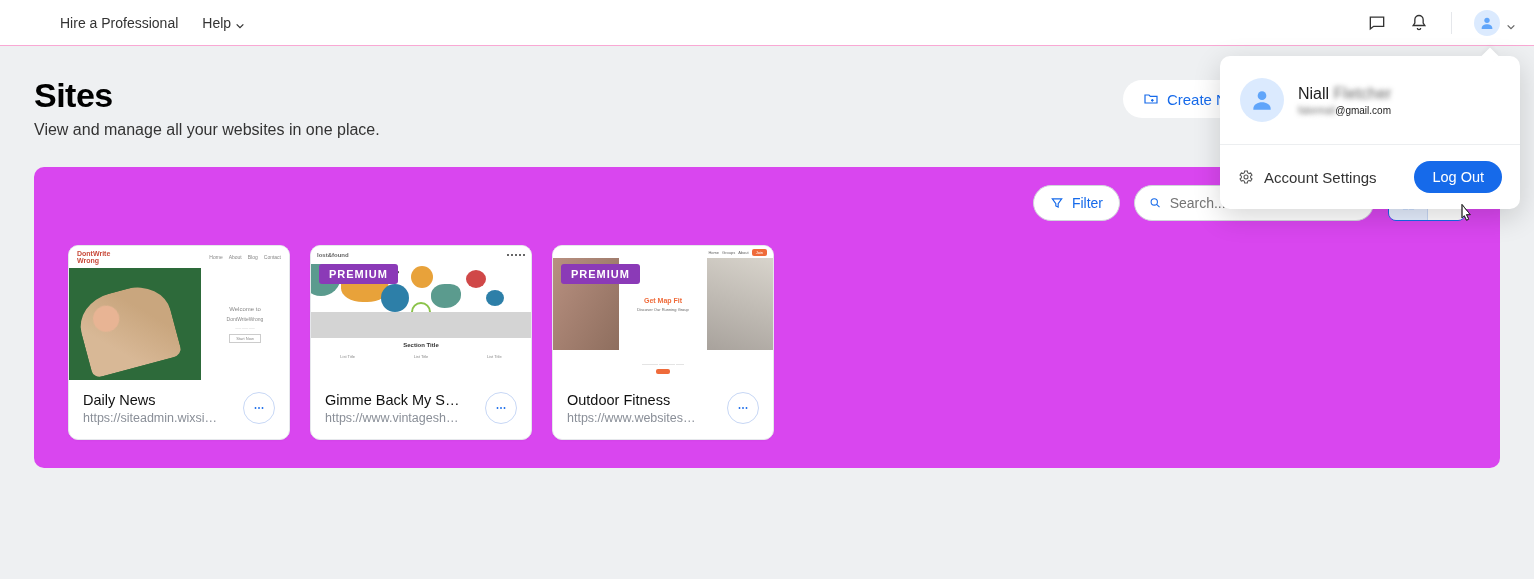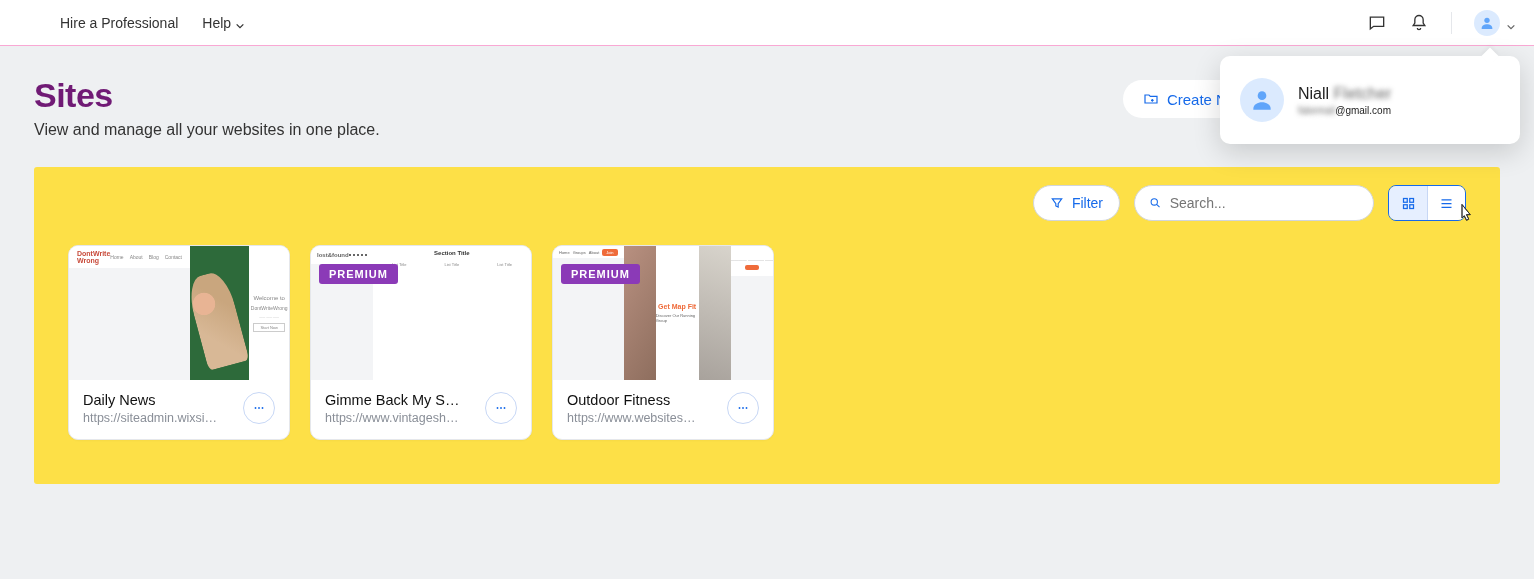--- a/index.html
+++ b/index.html
@@ -41,35 +41,35 @@
   .main {
     background: #eef0f2;
     width: 100%;
     height: calc(100% - 46px);
     padding: 30px 34px;
   }
   .page-header {
     display:flex; align-items:flex-start; justify-content:space-between;
     margin-bottom: 28px;
   }
-  .page-title { font-size: 34px; font-weight: 700; color:#701a75; letter-spacing:-0.5px; }
+  .page-title { font-size: 34px; font-weight: 700; color:#000000; letter-spacing:-0.5px; }
   .page-subtitle { font-size: 16px; color:#333; margin-top:6px; }
   .header-actions { display:flex; gap:14px; margin-top:4px; }
   .btn {
     height: 38px; border-radius: 999px; padding: 0 20px;
     display:flex; align-items:center; gap:8px;
     font-size:15px; font-weight:500; cursor:pointer; border:none;
   }
   .btn-outline { background:#fff; color:#166aea; }
   .btn-primary { background:#166aea; color:#fff; }
   .btn svg { width:16px; height:16px; }
 
   
   .panel {
-    background:#fde047; border-radius:3px; padding: 18px 34px 44px;
+    background:#d946ef; border-radius:10px; padding: 18px 34px 28px;
   }
   .panel-toolbar {
     display:flex; justify-content:flex-end; align-items:center; gap:14px;
     margin-bottom: 24px;
   }
   .chip {
     height:36px; border:1px solid #d1d5db; border-radius:999px;
     display:flex; align-items:center; gap:8px; padding:0 16px;
     font-size:14px; color:#166aea; cursor:pointer; background:#fff;
   }
@@ -93,21 +93,21 @@
   .view-toggle .vt svg { width:15px; height:15px; }
 
   
   .cards { display:flex; gap:20px; }
   .card {
     width: 222px; border:1px solid #e5e7eb; border-radius:10px; overflow:hidden;
     background:#fff; box-shadow:0 1px 2px rgba(0,0,0,0.03);
   }
   .thumb {
     height:134px; background:#f3f4f6; position:relative; overflow:hidden;
-    display:flex; flex-direction:row;
+    display:flex; flex-direction:column;
   }
   .premium-badge {
     position:absolute; top:18px; left:8px;
     background:#8b3ab7; color:#fff; font-size:11px; font-weight:700;
     letter-spacing:1px; padding:4px 10px; border-radius:3px; z-index:3;
   }
   .card-info {
     padding:12px 14px 14px; display:flex; justify-content:space-between; align-items:flex-start;
   }
   .card-info .meta { min-width:0; }
@@ -450,20 +450,30 @@
     </div>
     <div>
       <div class="pop-name">
         <span>Niall</span> <span class="blurspan">Fletcher</span>
       </div>
       <div class="pop-email">
         <span class="blurspan">fakemail</span><span>@gmail.com</span>
       </div>
     </div>
   </div>
+  <div class="pop-actions">
+    <div class="acct-settings">
+      <svg viewBox="0 0 24 24" fill="none" stroke="currentColor" stroke-width="1.6">
+        <circle cx="12" cy="12" r="3"></circle>
+        <path d="M19 12a7 7 0 0 0-.1-1.2l2.1-1.6-2-3.4-2.5 1a7 7 0 0 0-2-1.2L14 3h-4l-.5 2.6a7 7 0 0 0-2 1.2l-2.5-1-2 3.4 2.1 1.6A7 7 0 0 0 5 12c0 .4 0 .8.1 1.2L3 14.8l2 3.4 2.5-1a7 7 0 0 0 2 1.2L10 21h4l.5-2.6a7 7 0 0 0 2-1.2l2.5 1 2-3.4-2.1-1.6c.1-.4.1-.8.1-1.2z"></path>
+      </svg>
+      <span>Account Settings</span>
+    </div>
+    <button class="logout-btn">Log Out</button>
+  </div>
 </div>
 
 <div class="cursor">
   <svg viewBox="0 0 24 28" fill="#fff" stroke="#000" stroke-width="1">
     <path d="M8 2v18l3-3 3 6 3-1.5-3-6h5L8 2z" fill="#fff"></path>
     <path d="M8 2v18l3-3 3 6 3-1.5-3-6h5L8 2z" fill="none" stroke="#333" stroke-width="1.2"></path>
   </svg>
 </div>
 
 </body></html>

